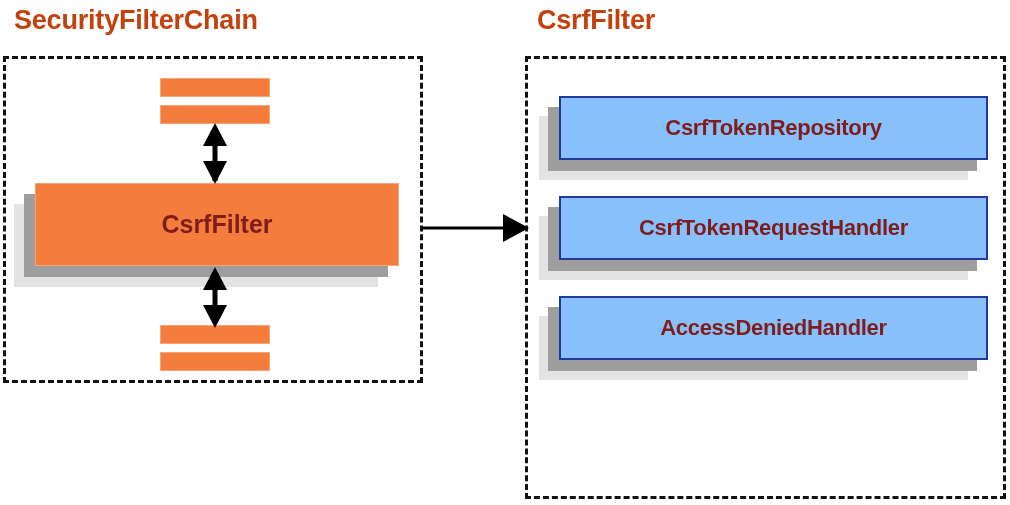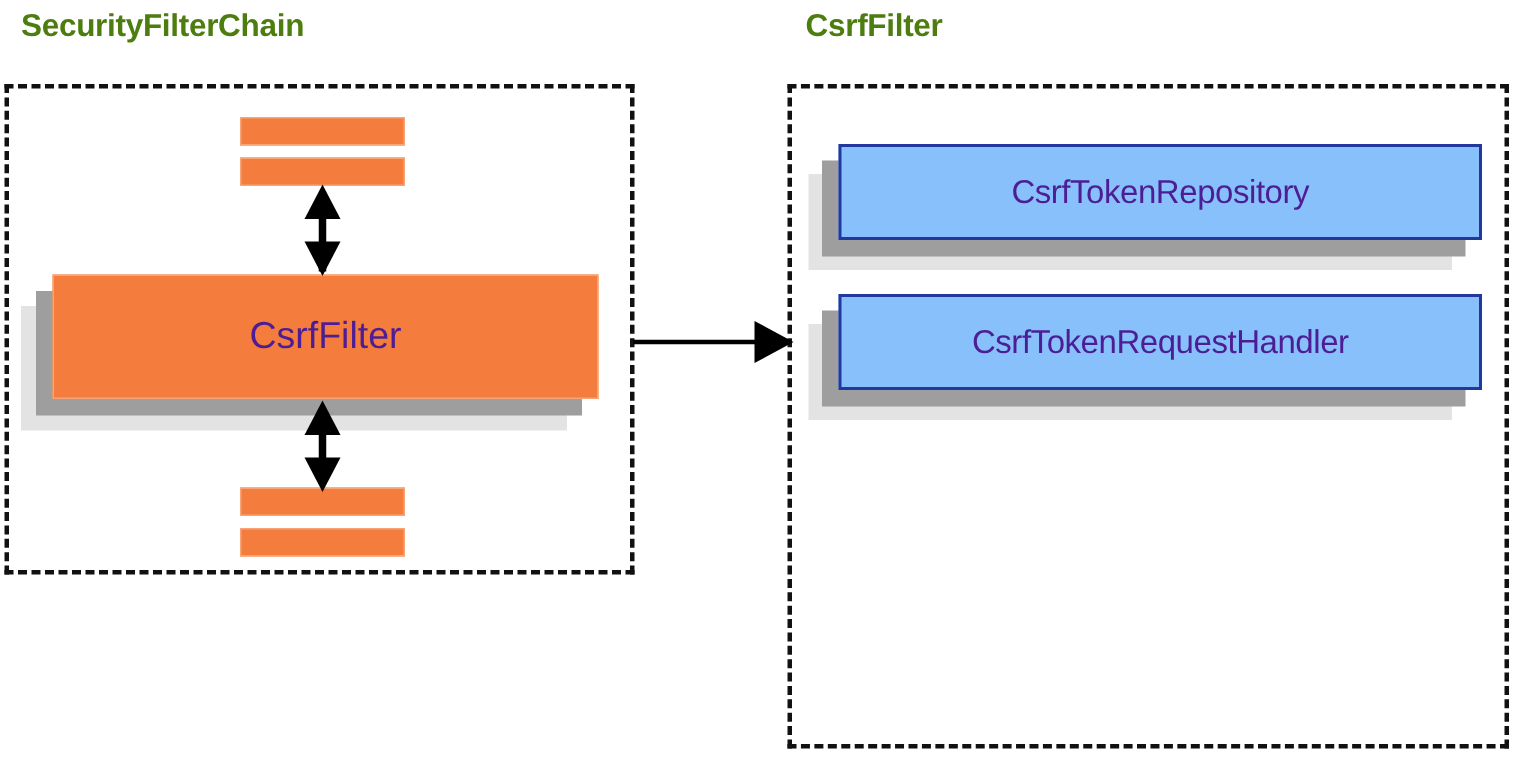--- a/index.html
+++ b/index.html
@@ -14,23 +14,23 @@
     position: relative;
     width: 1010px;
     height: 505px;
     background: #ffffff;
     overflow: hidden;
   }
 
   
   .section-title {
     position: absolute;
-    font-size: 21px;
+    font-size: 27px;
     font-weight: bold;
-    color: #4d7c0f;
+    color: #c2410c;
     letter-spacing: -0.2px;
     white-space: nowrap;
     line-height: 1;
   }
   #title-left  { left: 14px;  top: 7px; }
   #title-right { left: 537px; top: 7px; }
 
   
   .dashed-box {
     position: absolute;
@@ -60,22 +60,22 @@
   .shadow-box .face {
     left: 0;
     top: 0;
     width: 100%;
     height: 100%;
     display: flex;
     align-items: center;
     justify-content: center;
   }
   .shadow-box .label {
-    font-weight: normal;
-    color: #4c1d95;
+    font-weight: bold;
+    color: #7f1d1d;
     text-align: center;
     white-space: nowrap;
     line-height: 1;
   }
 
   
   .box-orange .face {
     background: #f47c3c;
     border: 1px solid #f7a477;
   }
@@ -142,20 +142,27 @@
   </div>
 
   <div class="shadow-box box-blue" style="left:559px; top:196px; width:429px; height:64px;">
     <div class="shade-far" style="left:-20px; top:20px; width:429px; height:64px;"></div>
     <div class="shade-near" style="left:-11px; top:11px; width:429px; height:64px;"></div>
     <div class="face">
       <span class="label">CsrfTokenRequestHandler</span>
     </div>
   </div>
 
+  <div class="shadow-box box-blue" style="left:559px; top:296px; width:429px; height:64px;">
+    <div class="shade-far" style="left:-20px; top:20px; width:429px; height:64px;"></div>
+    <div class="shade-near" style="left:-11px; top:11px; width:429px; height:64px;"></div>
+    <div class="face">
+      <span class="label">AccessDeniedHandler</span>
+    </div>
+  </div>
 
 
   <svg class="arrow-layer" viewBox="0 0 1010 505">
 
     <g>
       <line x1="215" y1="135" x2="215" y2="181" stroke="#000000" stroke-width="5"></line>
       <polygon points="215,123 203,146 227,146" fill="#000000"></polygon>
       <polygon points="215,184 203,161 227,161" fill="#000000"></polygon>
     </g>
 

